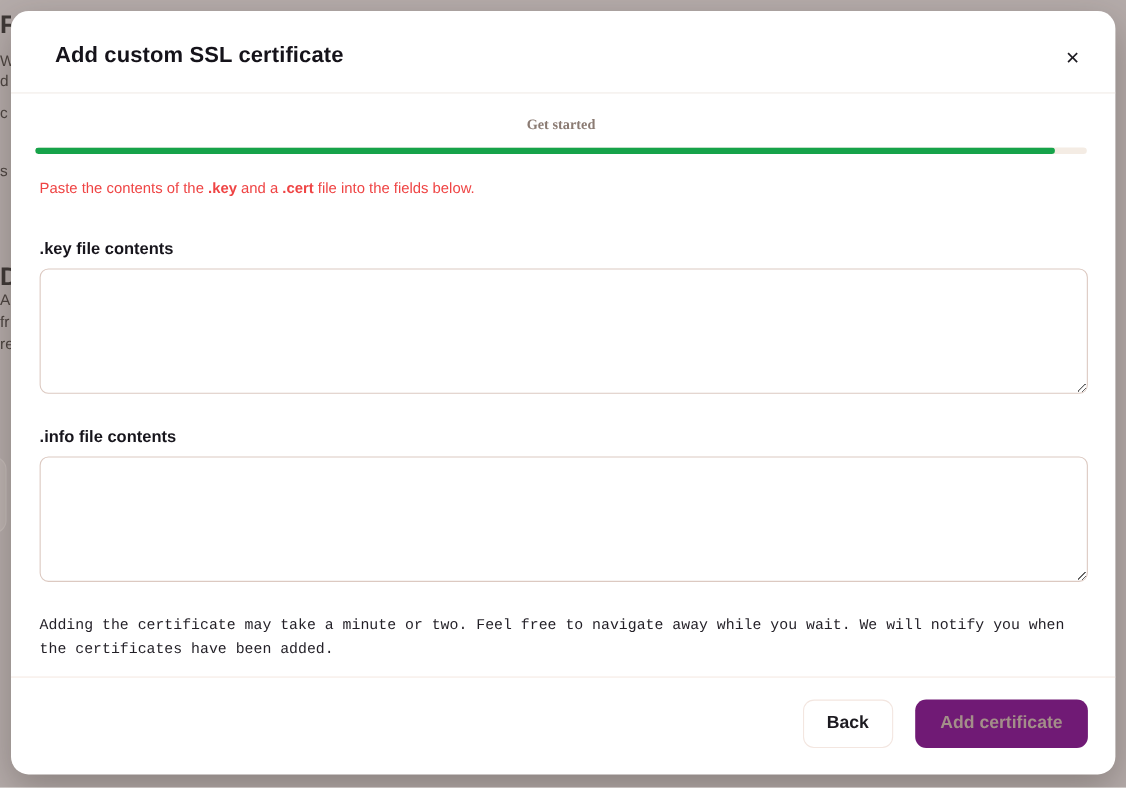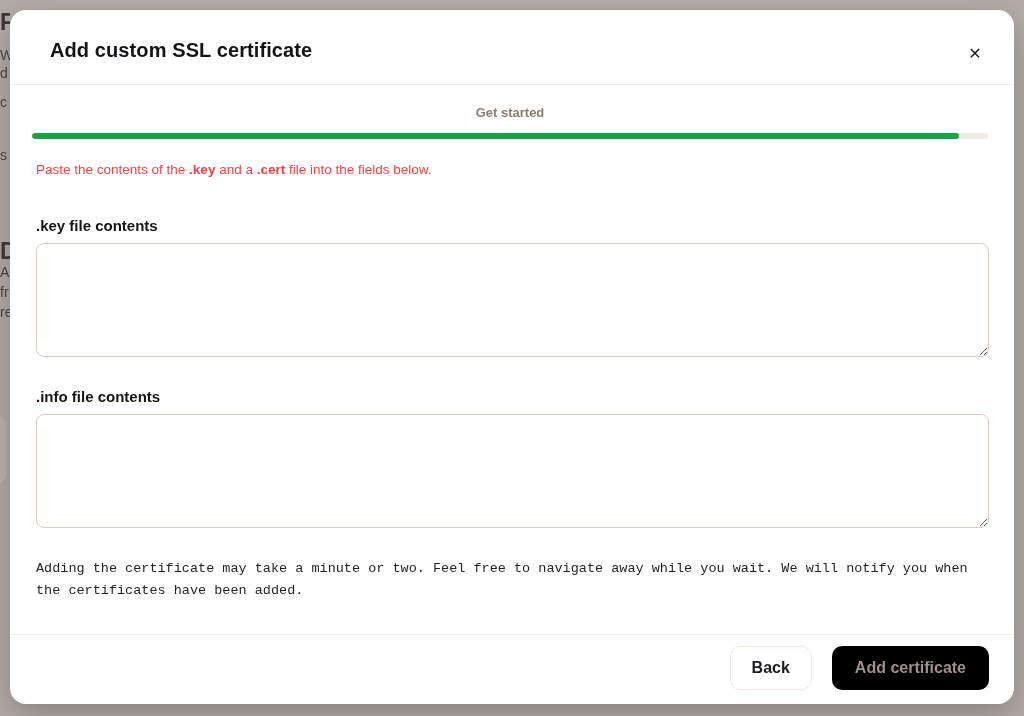--- a/index.html
+++ b/index.html
@@ -38,21 +38,21 @@
   .modal-title { font-size: 20px; font-weight: 700; color: #15131a; letter-spacing: 0.1px; }
   .close-btn {
     position: absolute; right: 26px; top: 31px; width: 26px; height: 26px;
     background: none; border: none; cursor: pointer;
     font-size: 16px; line-height: 26px; text-align: center; color: #1c1a20;
     font-family: inherit;
   }
   .hdr-divider { height: 1px; background: #f1ebe7; }
 
   
-  .stepper { padding: 20px 26px 0 22px; }
+  .stepper { padding: 20px 26px 0 22px; font-family: Liberation Serif, serif; }
   .step-labels { display: flex; margin-bottom: 13px; }
   .step-label { flex: 1; text-align: center; font-size: 13px; font-weight: 700; }
   .step-label.done { color: #8b7b73; }
   .step-label.active { color: #17151c; }
   .progress-track {
     height: 6px; border-radius: 3px; background: #f4ece4; overflow: hidden;
   }
   .progress-fill {
     height: 100%; border-radius: 3px; background: #16a34a; width: 0;
   }
@@ -66,34 +66,34 @@
   textarea.cert-input {
     display: block; margin-top: 9px; width: 953px; height: 114px;
     border: 1px solid #dcc9c1; border-radius: 8px; background: #fff;
     resize: both; font-family: "Liberation Mono", "DejaVu Sans Mono", monospace;
     font-size: 13px; padding: 10px 12px; color: #221f26; outline: none;
   }
   .note { margin-top: 30px; font-size: 13.5px; line-height: 1.6; color: #221f26; width: 955px; font-family: Liberation Mono, monospace; }
 
   
   .modal-footer {
-    position: absolute; left: 0; right: 0; bottom: 0; height: 70px;
+    position: absolute; left: 0; right: 0; bottom: 0; height: 89px;
     border-top: 1px solid #f6e9e3;
     display: flex; align-items: center; justify-content: flex-end;
     gap: 20px; padding: 0 25px 4px 25px;
   }
   .btn {
     height: 44px; border-radius: 10px; font-family: inherit;
     font-size: 16px; font-weight: 600; cursor: pointer;
   }
   .btn-back {
     background: #ffffff; border: 1px solid #f3e6e0; color: #1c1a20; padding: 0 21px;
   }
   .btn-submit {
-    background: #000000; border: none; color: #a38e89; padding: 0 23px;
+    background: #701a75; border: none; color: #a38e89; padding: 0 23px;
     cursor: default;
   }
 </style>
 </head>
 <body>
 
 <div class="backdrop-strip">
   <span class="bg-frag big" style="top:11px;">F</span>
   <span class="bg-frag" style="top:48px;">W</span>
   <span class="bg-frag" style="top:66px;">d</span>

